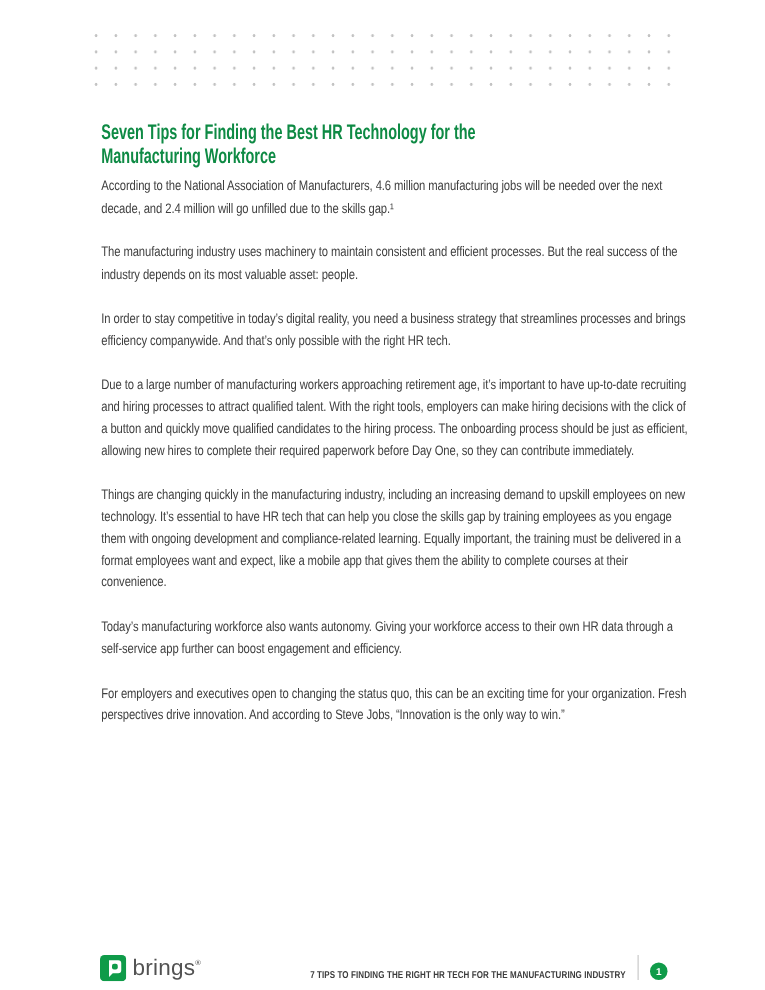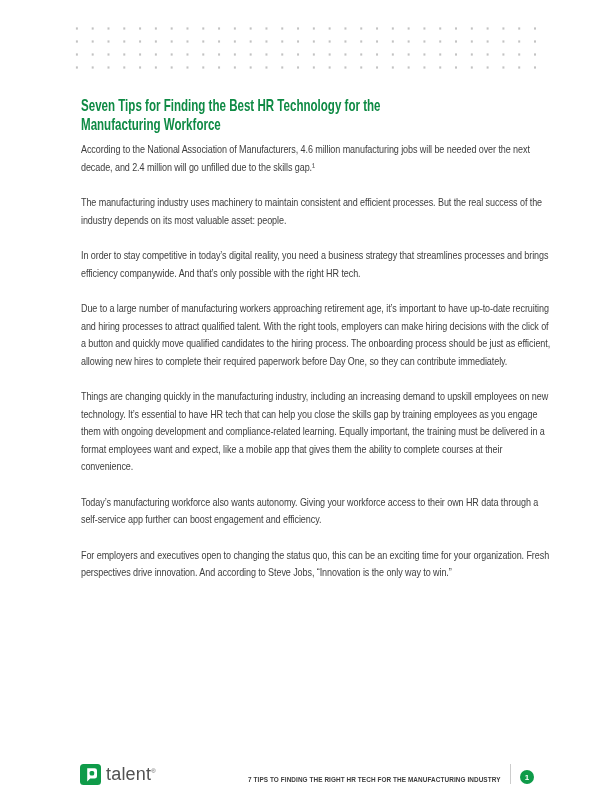--- a/index.html
+++ b/index.html
@@ -140,21 +140,21 @@
   <div class="footer">
 
     <div class="logo">
       <span class="logo-mark">
         <svg width="21" height="21" viewBox="0 0 21 21" xmlns="http://www.w3.org/2000/svg" aria-hidden="true">
           <rect x="0" y="0" width="21" height="21" rx="3.5" fill="#0f9b49"></rect>
           <path d="M7.2 4.2 h7.4 a2.4 2.4 0 0 1 2.4 2.4 v5.6 a2.4 2.4 0 0 1 -2.4 2.4 h-4.4 l-3 3 z" fill="#ffffff"></path>
           <rect x="9.6" y="6.9" width="4.6" height="4.6" rx="1.6" fill="#0f9b49"></rect>
         </svg>
       </span>
-      <span class="logo-text">talent</span>
+      <span class="logo-text">brings</span>
       <span class="logo-reg">®</span>
     </div>
 
     <div class="footer-right">
       <span class="footer-caption">7 TIPS TO FINDING THE RIGHT HR TECH FOR THE MANUFACTURING INDUSTRY</span>
       <span class="footer-divider"></span>
       <span class="page-badge">1</span>
     </div>
 
   </div>

